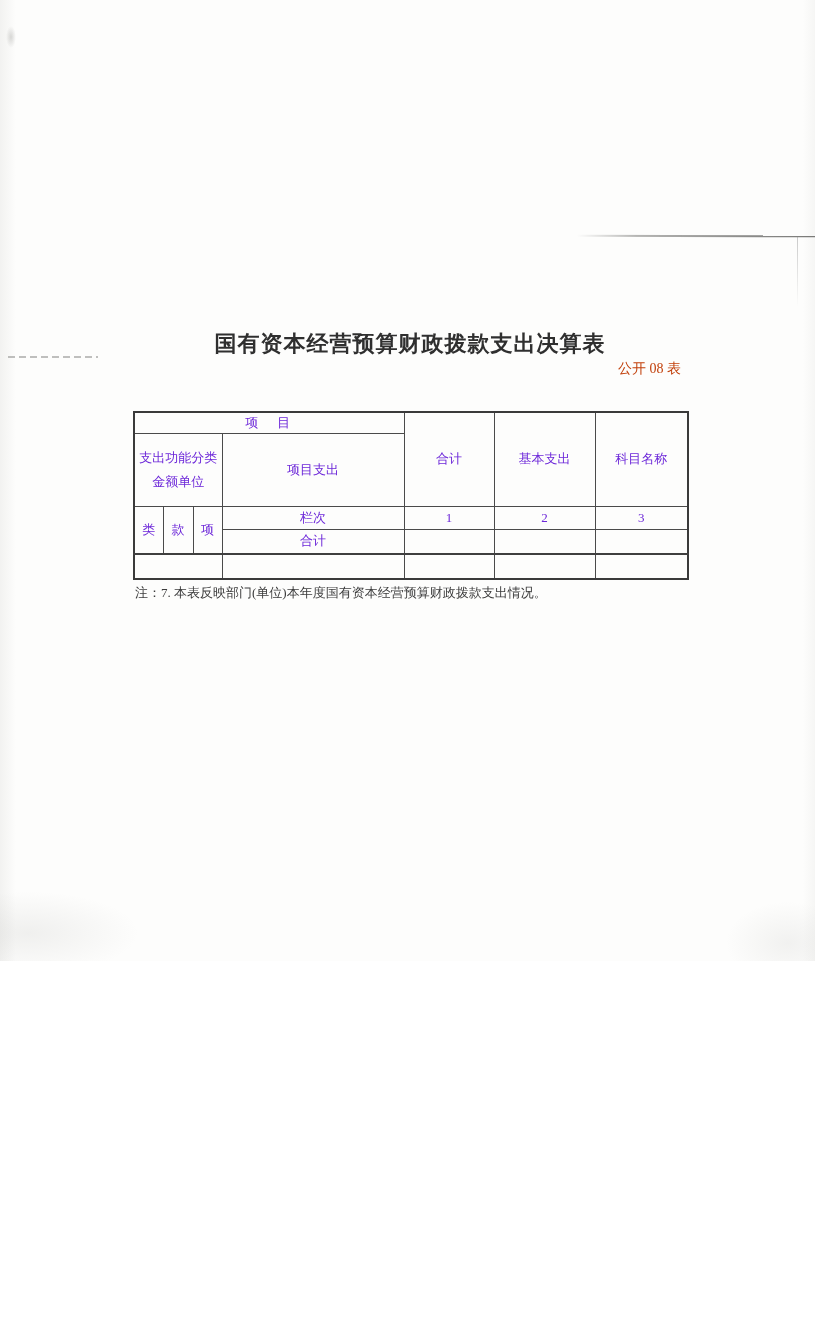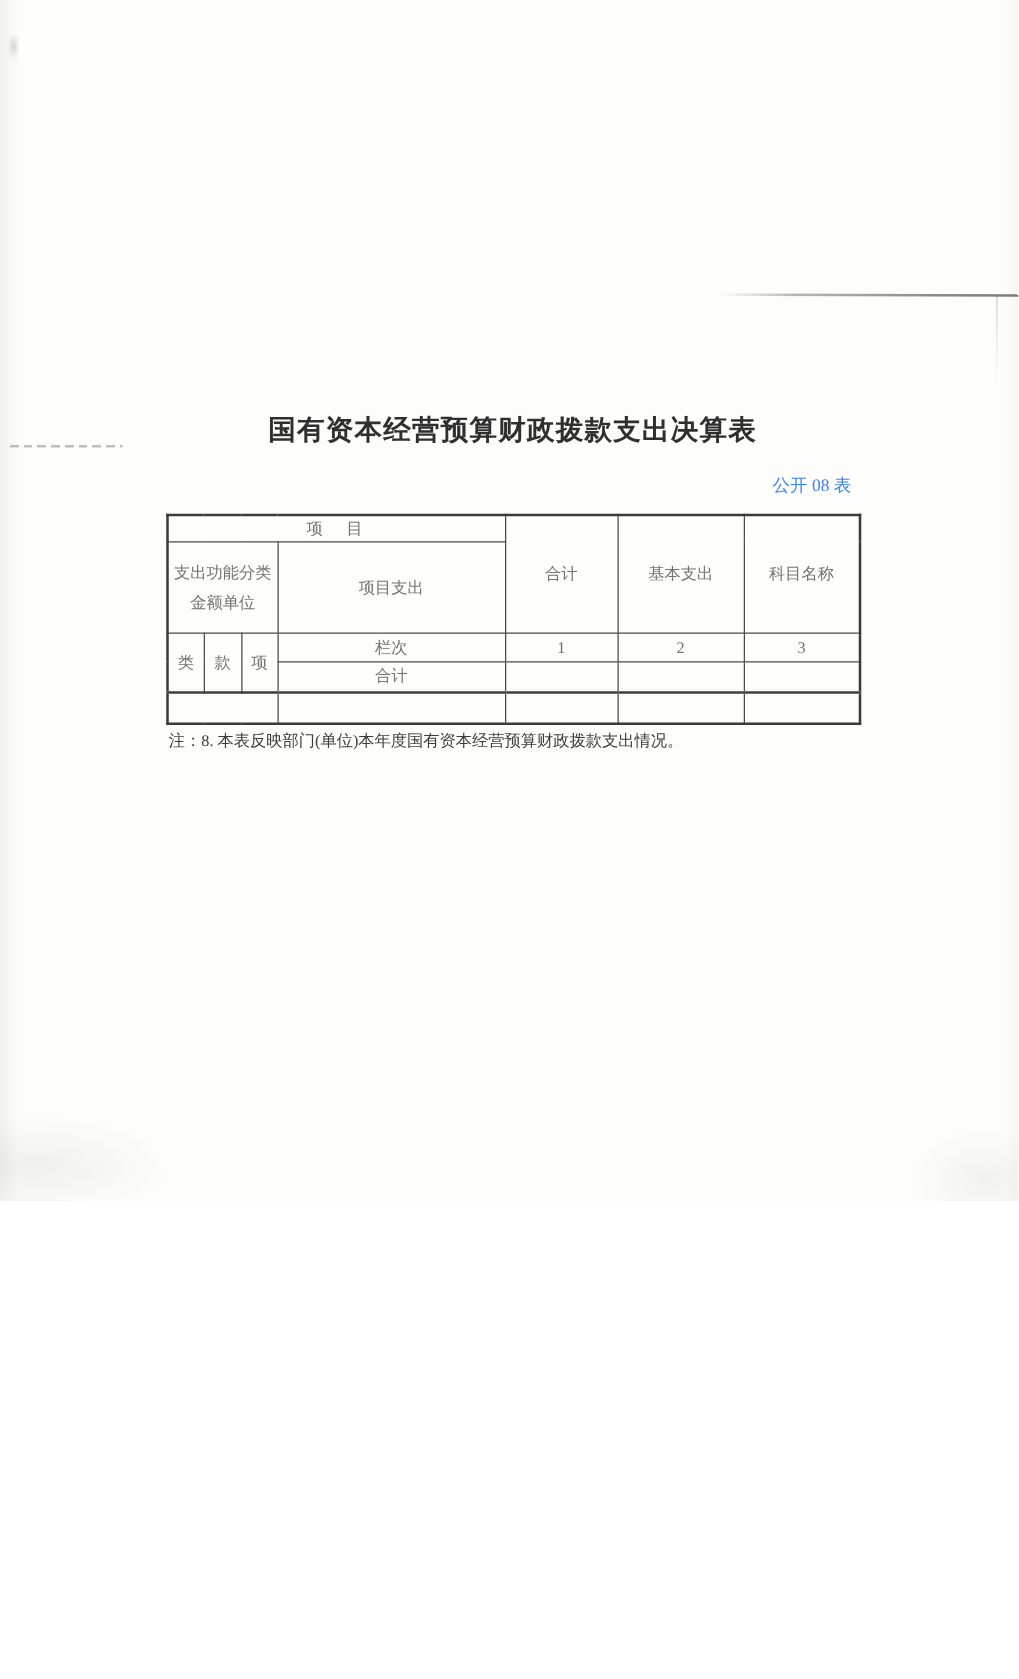--- a/index.html
+++ b/index.html
@@ -47,35 +47,35 @@
     position:absolute; left:6px; top:26px; width:10px; height:22px;
     background:radial-gradient(ellipse at center, rgba(110,110,105,0.25), rgba(110,110,105,0) 70%);
   }
   
   .content { position:absolute; left:133px; top:0; width:554px; height:100%; }
   .title {
     position:absolute; top:329px; left:0; width:100%;
     margin:0; text-align:center;
     font-size:22px; font-weight:bold; letter-spacing:1px; color:#2f2f2f;
   }
-  .form-label { position:absolute; top:380px; right:6px; font-size:14px; color:#3b82f6; }
+  .form-label { position:absolute; top:360px; right:6px; font-size:14px; color:#c2410c; }
   .meta { position:absolute; top:388px; left:0; width:100%; height:20px; font-size:14px; color:#3a3a3a; }
   .meta .dept { position:absolute; left:6px; }
   .meta .year { position:absolute; left:50%; transform:translateX(-50%); }
   .meta .unit { position:absolute; right:6px; }
   
   table.budget {
     position:absolute; top:411px; left:0;
     width:554px; table-layout:fixed; border-collapse:collapse;
     border:2px solid #3a3a3a;
   }
   table.budget td {
     border:1px solid #4a4a4a;
     text-align:center; vertical-align:middle;
-    font-size:13px; color:#737373; padding:0;
+    font-size:13px; color:#6d28d9; padding:0;
     overflow:hidden;
   }
   tr.r1 { height:21px; }
   tr.r2 { height:73px; }
   tr.r3 { height:23px; }
   tr.r4 { height:25px; }
   tr.r5 { height:25px; }
   tr.r5 td { border-top:2px solid #3f3f3f; }
   td.proj { letter-spacing:3px; }
   td.code-head .blk { display:block; line-height:24px; }
@@ -155,20 +155,20 @@
           <td colspan="3"></td>
           <td></td>
           <td></td>
           <td></td>
           <td></td>
         </tr>
       </tbody>
     </table>
 
     <div class="notes">
-      <div class="note-line">注：8. 本表反映部门(单位)本年度国有资本经营预算财政拨款支出情况。</div>
+      <div class="note-line">注：7. 本表反映部门(单位)本年度国有资本经营预算财政拨款支出情况。</div>
     </div>
 
   </div>
 
   <div class="pagenum">— 15 —</div>
 
 </div>
 
 </body></html>

